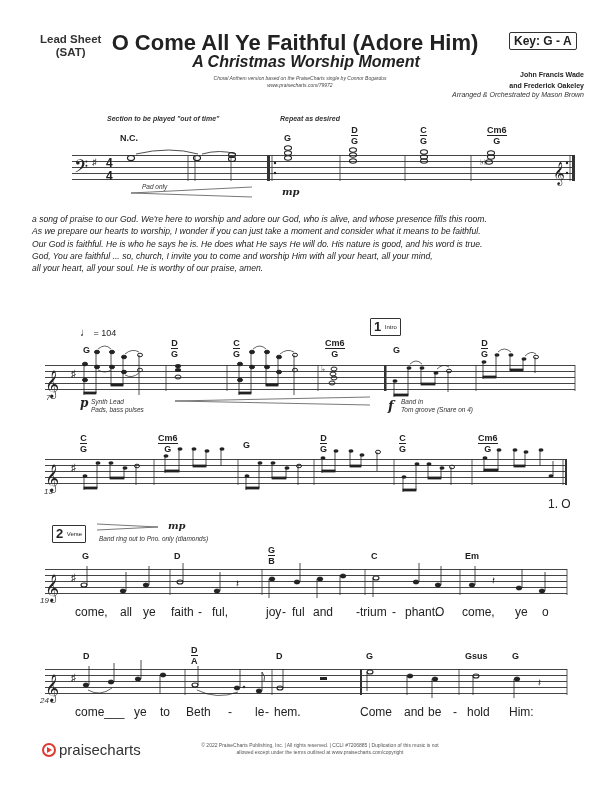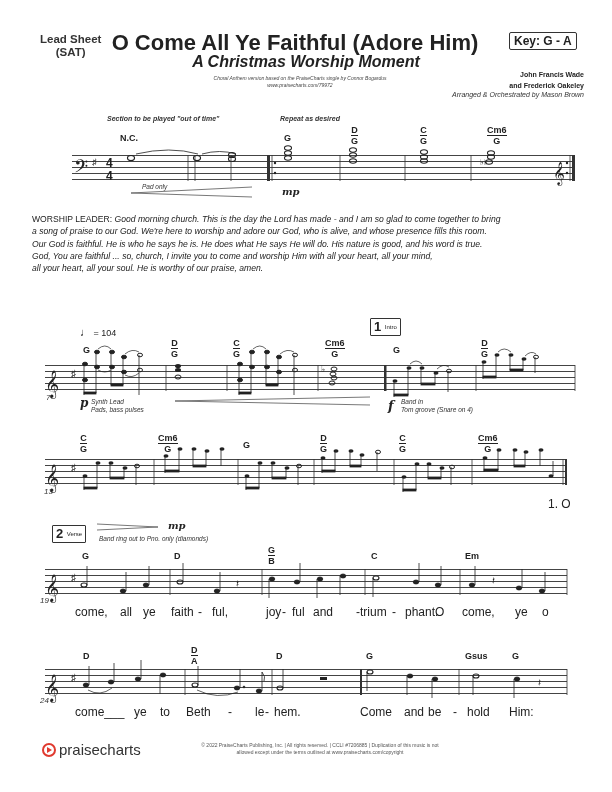--- a/index.html
+++ b/index.html
@@ -106,22 +106,22 @@
     <circle cx="567" cy="173" r="1.2" fill="#222"></circle>
   <line x1="570" y1="155" x2="570" y2="181" stroke="#333" stroke-width="0.8"></line>
   <rect x="572" y="155" width="3" height="26" fill="#333"></rect>
 
   <path d="M131 193 L252 187 M131 193 L252 197" fill="none" stroke="#555" stroke-width="0.8"></path>
 </svg>
 <div class="abs itnote" style="left:142px; top:183px;">Pad only</div>
 <div class="abs dyn" style="left:282px; top:186px;">mp</div>
 
 <div class="abs speech">
-  <div><span class="lbl">WORSHIP LEADER:</span> <i>Good morning church. This is the day the Lord has made - and I am so glad to come together to bring</i></div>
   <div><i>a song of praise to our God. We're here to worship and adore our God, who is alive, and whose presence fills this room.</i></div>
+  <div><i>As we prepare our hearts to worship, I wonder if you can just take a moment and consider what it means to be faithful.</i></div>
   <div><i>Our God is faithful. He is who he says he is. He does what He says He will do. His nature is good, and his word is true.</i></div>
   <div><i>God, You are faithful ... so, church, I invite you to come and worship Him with all your heart, all your mind,</i></div>
   <div><i>all your heart, all your soul. He is worthy of our praise, amen.</i></div>
 </div>
 
 <div class="abs" style="left:80px; top:326px; font-size:9px;">
   <span style="font-size:11px;">♩</span> <span>= 104</span>
 </div>
 <div class="abs rehearsal" style="left:370px; top:318px;"><span>1</span> <small>Intro</small></div>
 

